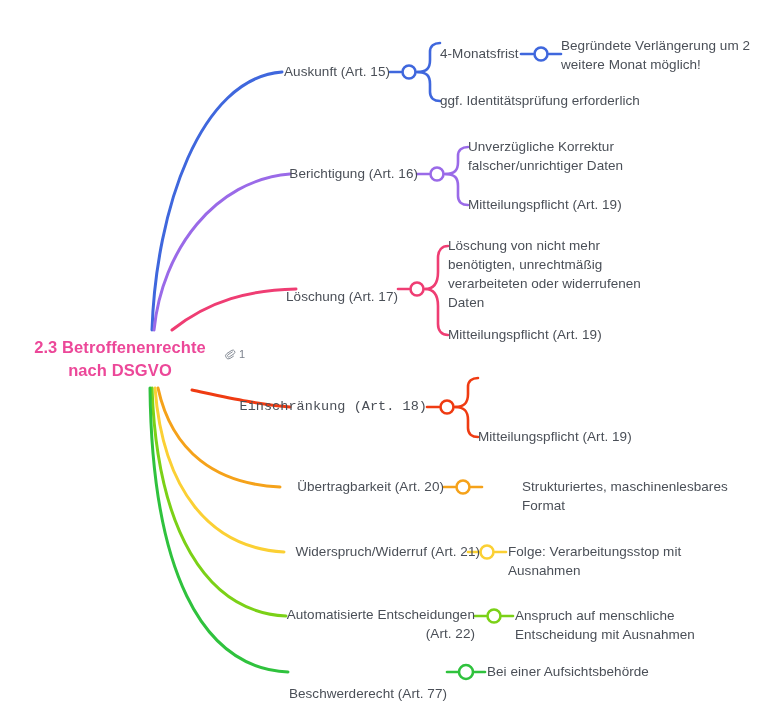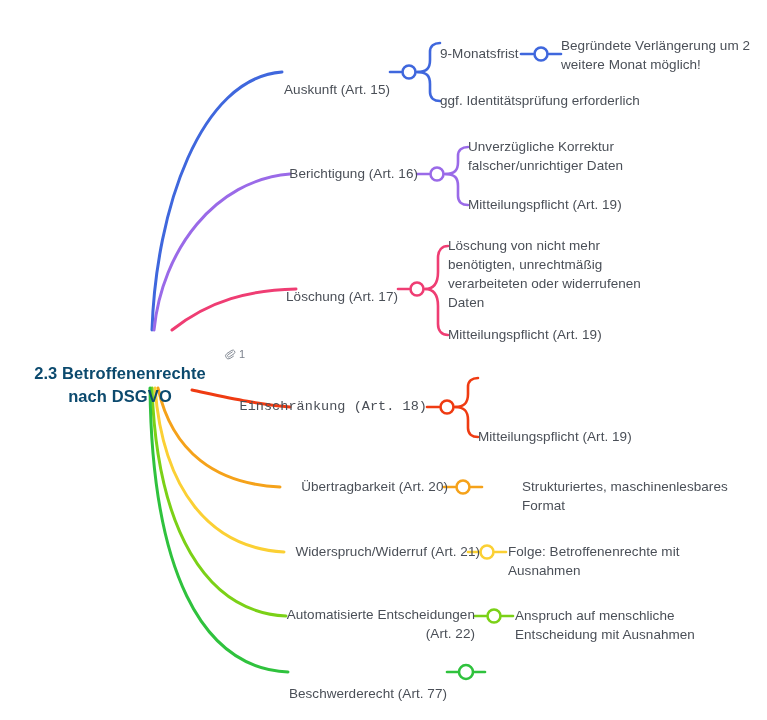--- a/index.html
+++ b/index.html
@@ -39,28 +39,27 @@
     white-space: pre-line;
   }
   .node-l1 {
     text-align: right;
   }
   .node-l2 {
     text-align: left;
   }
   .root-node {
     position: absolute;
-    color: #0c4a6e;
+    color: #ec4899;
     font-size: 16.5px;
     font-weight: bold;
     line-height: 23px;
     text-align: center;
     letter-spacing: 0.1px;
     white-space: pre-line;
-    margin-top: 26px;
   }
   .attach-badge {
     position: absolute;
     display: flex;
     align-items: center;
     gap: 3px;
     color: #7b818c;
     font-size: 11px;
   }
   .attach-badge svg {
@@ -142,38 +141,38 @@
   <div class="root-node" style="left:20px; top:336px; width:200px;">2.3 Betroffenenrechte
 nach DSGVO</div>
 
   <div class="attach-badge" style="left:224px; top:348px;">
     <svg width="12" height="12" viewBox="0 0 16 16">
       <path d="M10.8 4.2 L5.3 9.7 a1.9 1.9 0 0 0 2.7 2.7 l6.1-6.1 a3.2 3.2 0 0 0-4.5-4.5 L3.2 8.2 a4.5 4.5 0 0 0 6.4 6.4 l4.3-4.3" fill="none" stroke="#7b818c" stroke-width="1.3" stroke-linecap="round" stroke-linejoin="round" transform="rotate(12 8 8) scale(0.86) translate(1.3 1.3)"></path>
     </svg>
     <span>1</span>
   </div>
 
-  <div class="node-label node-l1" style="left:112px; top:80px; width:278px;text-align:right;">Auskunft (Art. 15)</div>
+  <div class="node-label node-l1" style="left:112px; top:62px; width:278px;text-align:right;">Auskunft (Art. 15)</div>
 
   <div class="node-label node-l1" style="left:140px; top:164px; width:278px;">Berichtigung (Art. 16)</div>
 
   <div class="node-label node-l1" style="left:120px; top:279px; width:278px;margin-top:8px;">Löschung (Art. 17)</div>
 
   <div class="node-label node-l1" style="left:149px; top:397px; width:278px;font-family:Liberation Mono, monospace;">Einschränkung (Art. 18)</div>
 
-  <div class="node-label node-l1" style="left:156px; top:477px; width:278px;padding-left:14px;">Übertragbarkeit (Art. 20)</div>
+  <div class="node-label node-l1" style="left:166px; top:477px; width:278px;">Übertragbarkeit (Art. 20)</div>
 
   <div class="node-label node-l1" style="left:202px; top:542px; width:278px;">Widerspruch/Widerruf (Art. 21)</div>
 
   <div class="node-label node-l1" style="left:197px; top:596px; width:278px;margin-top:9px;">Automatisierte Entscheidungen
 (Art. 22)</div>
 
   <div class="node-label node-l1" style="left:169px; top:684px; width:278px;">Beschwerderecht (Art. 77)</div>
 
-  <div class="node-label node-l2" style="left:440px; top:44px; width:160px;">9-Monatsfrist</div>
+  <div class="node-label node-l2" style="left:440px; top:44px; width:160px;">4-Monatsfrist</div>
 
   <div class="node-label node-l2" style="left:440px; top:91px; width:260px;">ggf. Identitätsprüfung erforderlich</div>
 
   <div class="node-label node-l2" style="left:468px; top:137px; width:250px;">Unverzügliche Korrektur
 falscher/unrichtiger Daten</div>
 
   <div class="node-label node-l2" style="left:468px; top:195px; width:250px;">Mitteilungspflicht (Art. 19)</div>
 
   <div class="node-label node-l2" style="left:448px; top:236px; width:250px;">Löschung von nicht mehr
 benötigten, unrechtmäßig
@@ -181,23 +180,24 @@
 Daten</div>
 
   <div class="node-label node-l2" style="left:448px; top:325px; width:250px;">Mitteilungspflicht (Art. 19)</div>
 
 
   <div class="node-label node-l2" style="left:478px; top:427px; width:250px;">Mitteilungspflicht (Art. 19)</div>
 
   <div class="node-label node-l2" style="left:482px; top:477px; width:272px;margin-left:40px;">Strukturiertes, maschinenlesbares
 Format</div>
 
-  <div class="node-label node-l2" style="left:508px; top:542px; width:250px;">Folge: Betroffenenrechte mit
+  <div class="node-label node-l2" style="left:508px; top:542px; width:250px;">Folge: Verarbeitungsstop mit
 Ausnahmen</div>
 
   <div class="node-label node-l2" style="left:515px; top:606px; width:250px;">Anspruch auf menschliche
 Entscheidung mit Ausnahmen</div>
 
+  <div class="node-label node-l2" style="left:487px; top:662px; width:250px;">Bei einer Aufsichtsbehörde</div>
 
   <div class="node-label node-l2" style="left:561px; top:36px; width:210px;">Begründete Verlängerung um 2
 weitere Monat möglich!</div>
 
 </div>
 
 </body></html>

